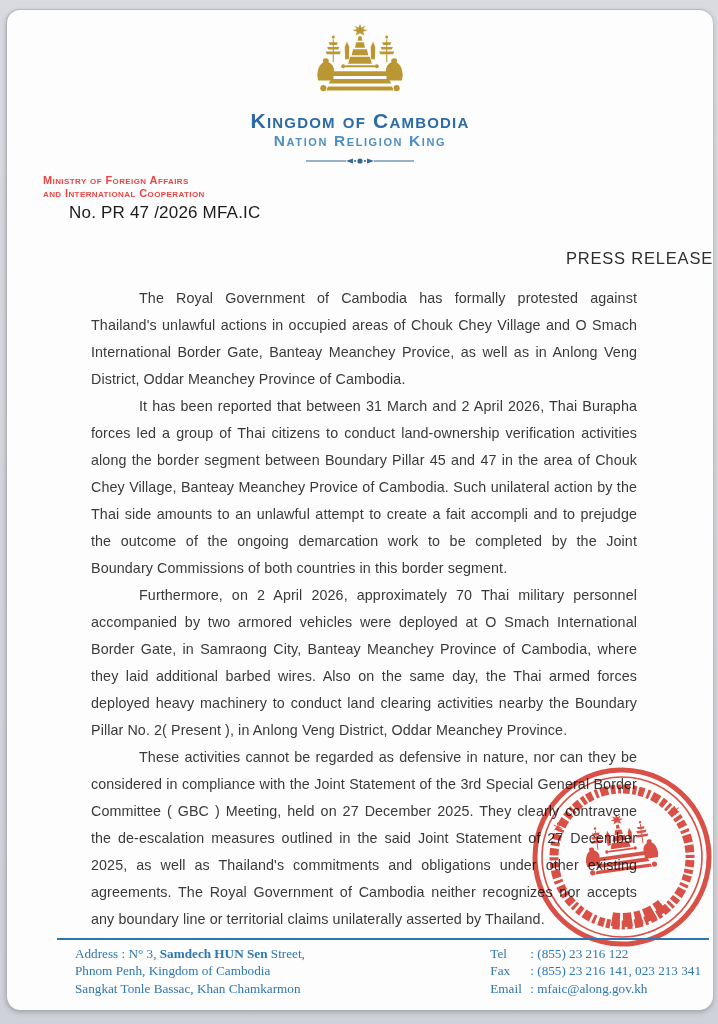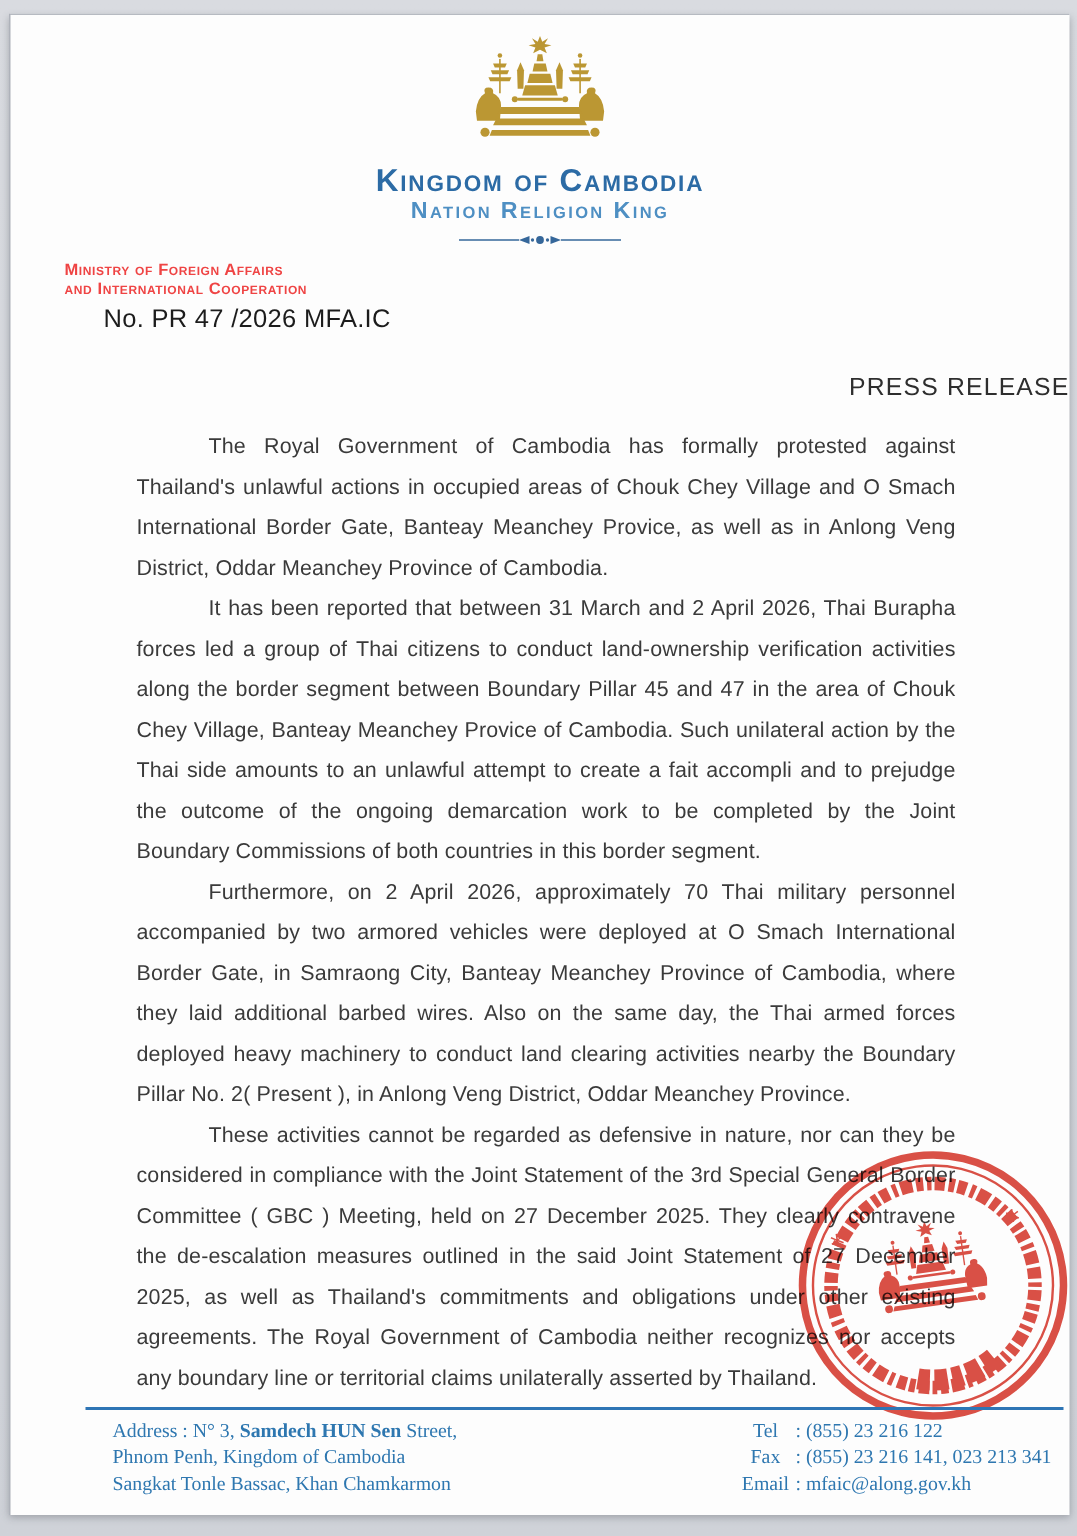--- a/index.html
+++ b/index.html
@@ -16,20 +16,21 @@
   }
   .paper {
     position: absolute;
     left: 6px; top: 9px;
     width: 706px; height: 1000px;
     background: #fdfdfd;
     border-left: 1px solid #aeb2ba;
     border-top: 1px solid #b6bac1;
     box-shadow: 0 2px 5px rgba(60,65,75,.35);
     overflow: hidden;
+    border-radius: 14px;
   }
   
   .header { text-align: center; padding-top: 14px; }
   .crest { display: block; margin: 0 auto; }
   .kingdom-title {
     margin-top: 2px;
     font-variant: small-caps;
     font-weight: bold;
     font-size: 21px;
     letter-spacing: 1.2px;
@@ -102,21 +103,21 @@
     padding: 5px 4px 2px 18px;
     display: flex;
     justify-content: space-between;
     font-family: "Liberation Serif", serif;
     font-size: 13.2px;
     color: #2e77b0;
     line-height: 1.35;
   }
   .footer b { font-weight: bold; }
   .contact-block { padding-right: 4px; }
-  .contact-row .lbl { display: inline-block; width: 40px; text-align: center; }
+  .contact-row .lbl { display: inline-block; width: 40px; }
   .ornament-line { stroke: #35679a; }
 </style>
 </head>
 <body>
 
 <svg width="0" height="0" style="position:absolute" aria-hidden="true">
   <defs>
     <g id="arms" fill="currentColor">
       <path d="M60 0L62 5L67 2L64 7L70 8L64 10L66 15L60 12L54 15L56 10L50 8L56 7L53 2L58 5Z"></path>
       <path d="M58 16 h4 l1 6 h-6 Z"></path>

